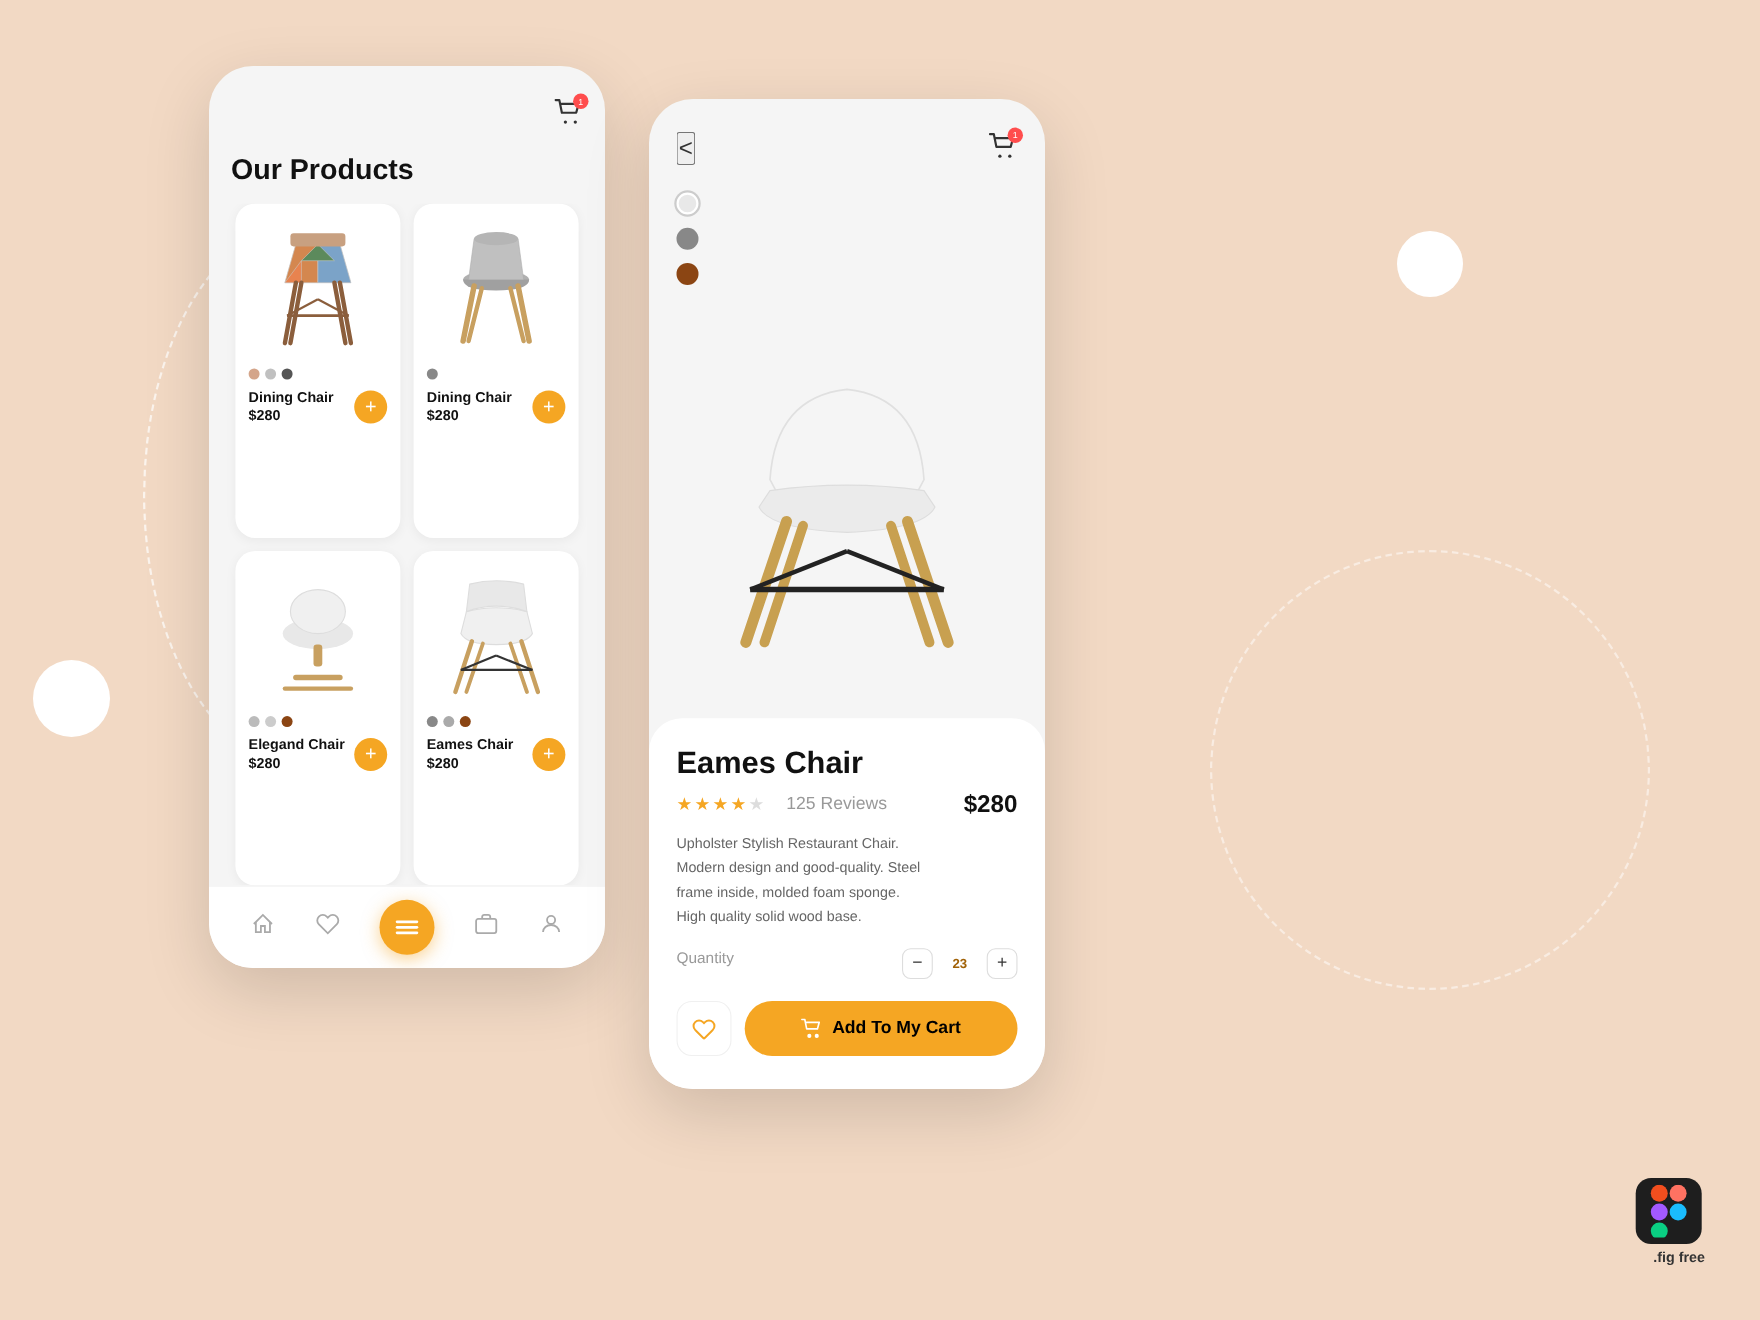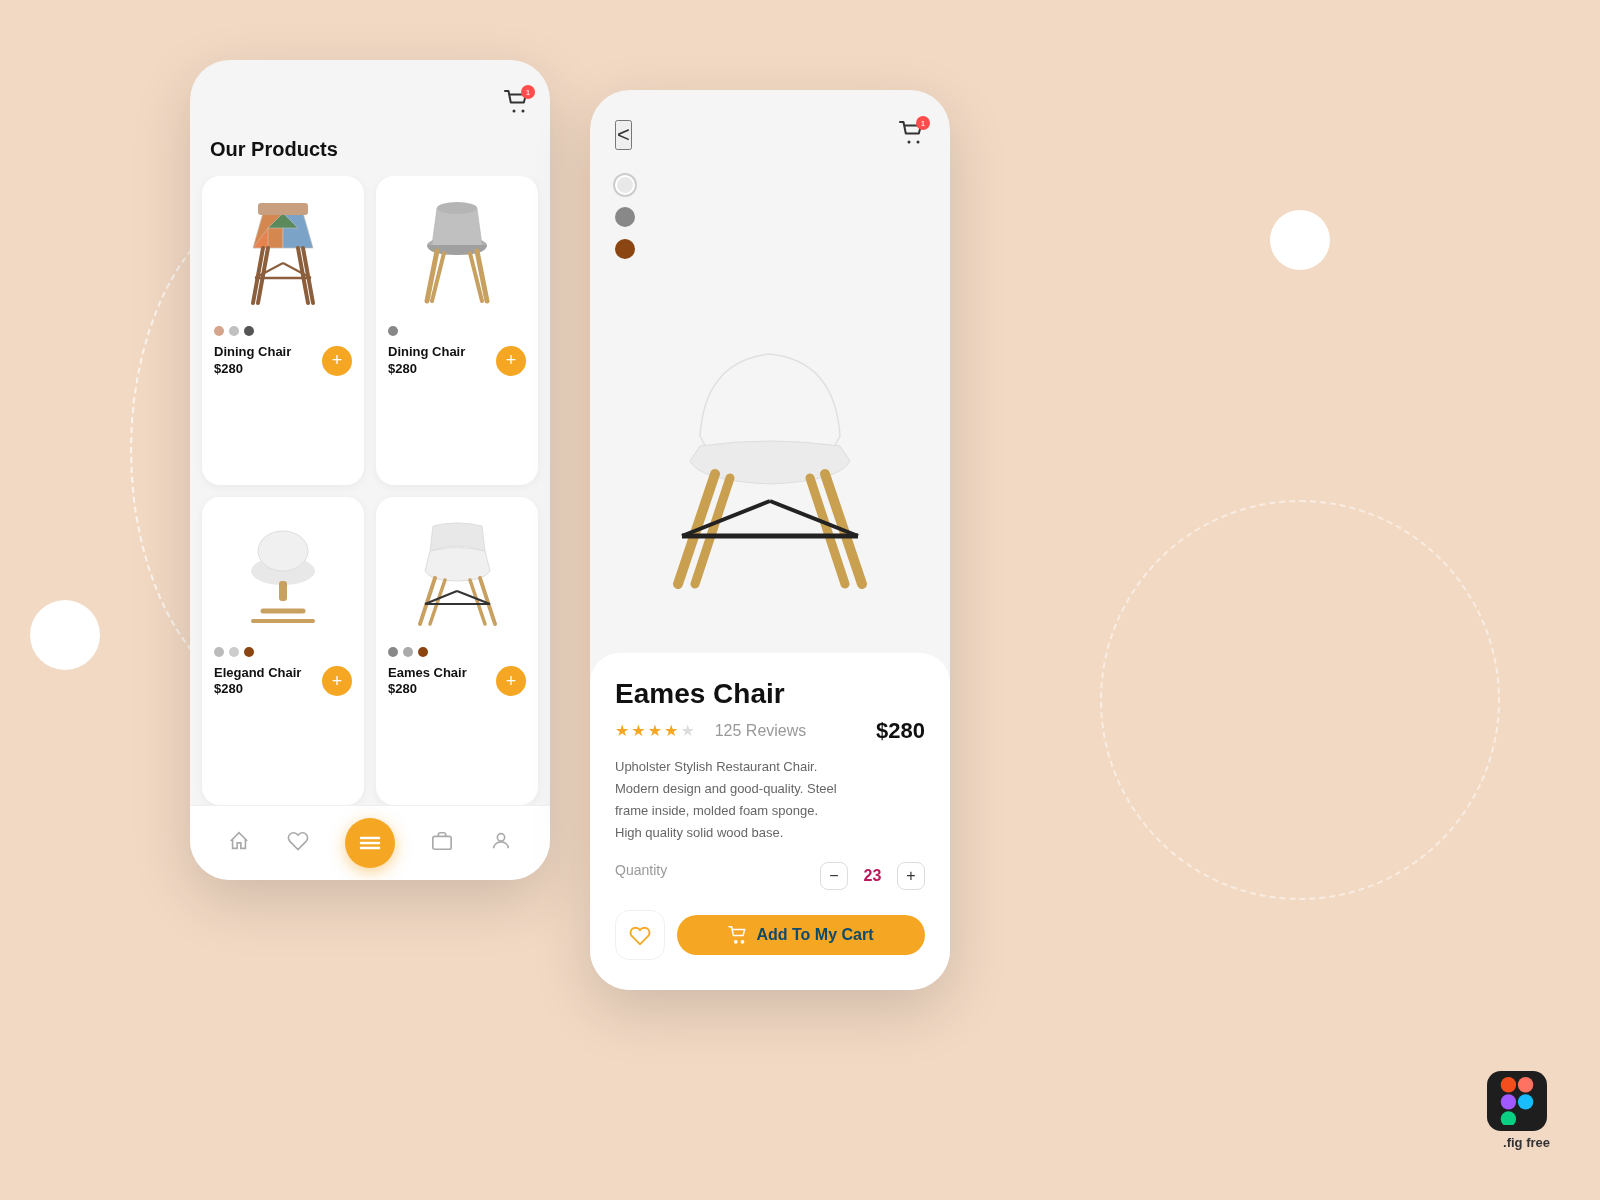--- a/index.html
+++ b/index.html
@@ -74,21 +74,21 @@
       position: absolute;
       top: -5px; right: -5px;
       width: 14px; height: 14px;
       background: #ff4d4d;
       border-radius: 50%;
       display: flex; align-items: center; justify-content: center;
       font-size: 8px; color: white;
     }
 
     .page-title {
-      font-size: 20px;
+      font-size: 26px;
       font-weight: 800;
       color: #111;
       padding: 10px 20px 15px;
     }
 
     
     .category-tabs {
       display: flex;
       gap: 18px;
       padding: 0 20px 15px;
@@ -106,21 +106,21 @@
     .cat-tab-truncated {
       color: #999;
       font-size: 12px;
     }
 
     
     .product-grid {
       display: grid;
       grid-template-columns: 1fr 1fr;
       gap: 12px;
-      padding: 0 12px;
+      padding: 0 24px;
       flex: 1;
       overflow-y: auto;
     }
 
     .product-card {
       background: white;
       border-radius: 18px;
       padding: 12px;
       display: flex;
       flex-direction: column;
@@ -310,23 +310,23 @@
       width: 28px; height: 28px;
       border: 1px solid #ddd;
       border-radius: 8px;
       background: white;
       display: flex; align-items: center; justify-content: center;
       cursor: pointer;
       font-size: 16px;
       color: #333;
     }
     .qty-value {
-      font-size: 16px;
+      font-size: 12px;
       font-weight: 700;
-      color: #be185d;
+      color: #a16207;
       min-width: 25px;
       text-align: center;
     }
 
     .action-row {
       display: flex;
       gap: 12px;
       align-items: center;
     }
 
@@ -336,25 +336,25 @@
       border-radius: 14px;
       background: white;
       display: flex; align-items: center; justify-content: center;
       cursor: pointer;
       font-size: 20px;
       color: #f5a623;
     }
 
     .add-cart-btn {
       flex: 1;
-      height: 40px;
+      height: 50px;
       background: #f5a623;
       border: none;
       border-radius: 25px;
-      color: #0c4a6e;
+      color: #000000;
       font-size: 16px;
       font-weight: 700;
       cursor: pointer;
       display: flex;
       align-items: center;
       justify-content: center;
       gap: 8px;
     }
 
     

